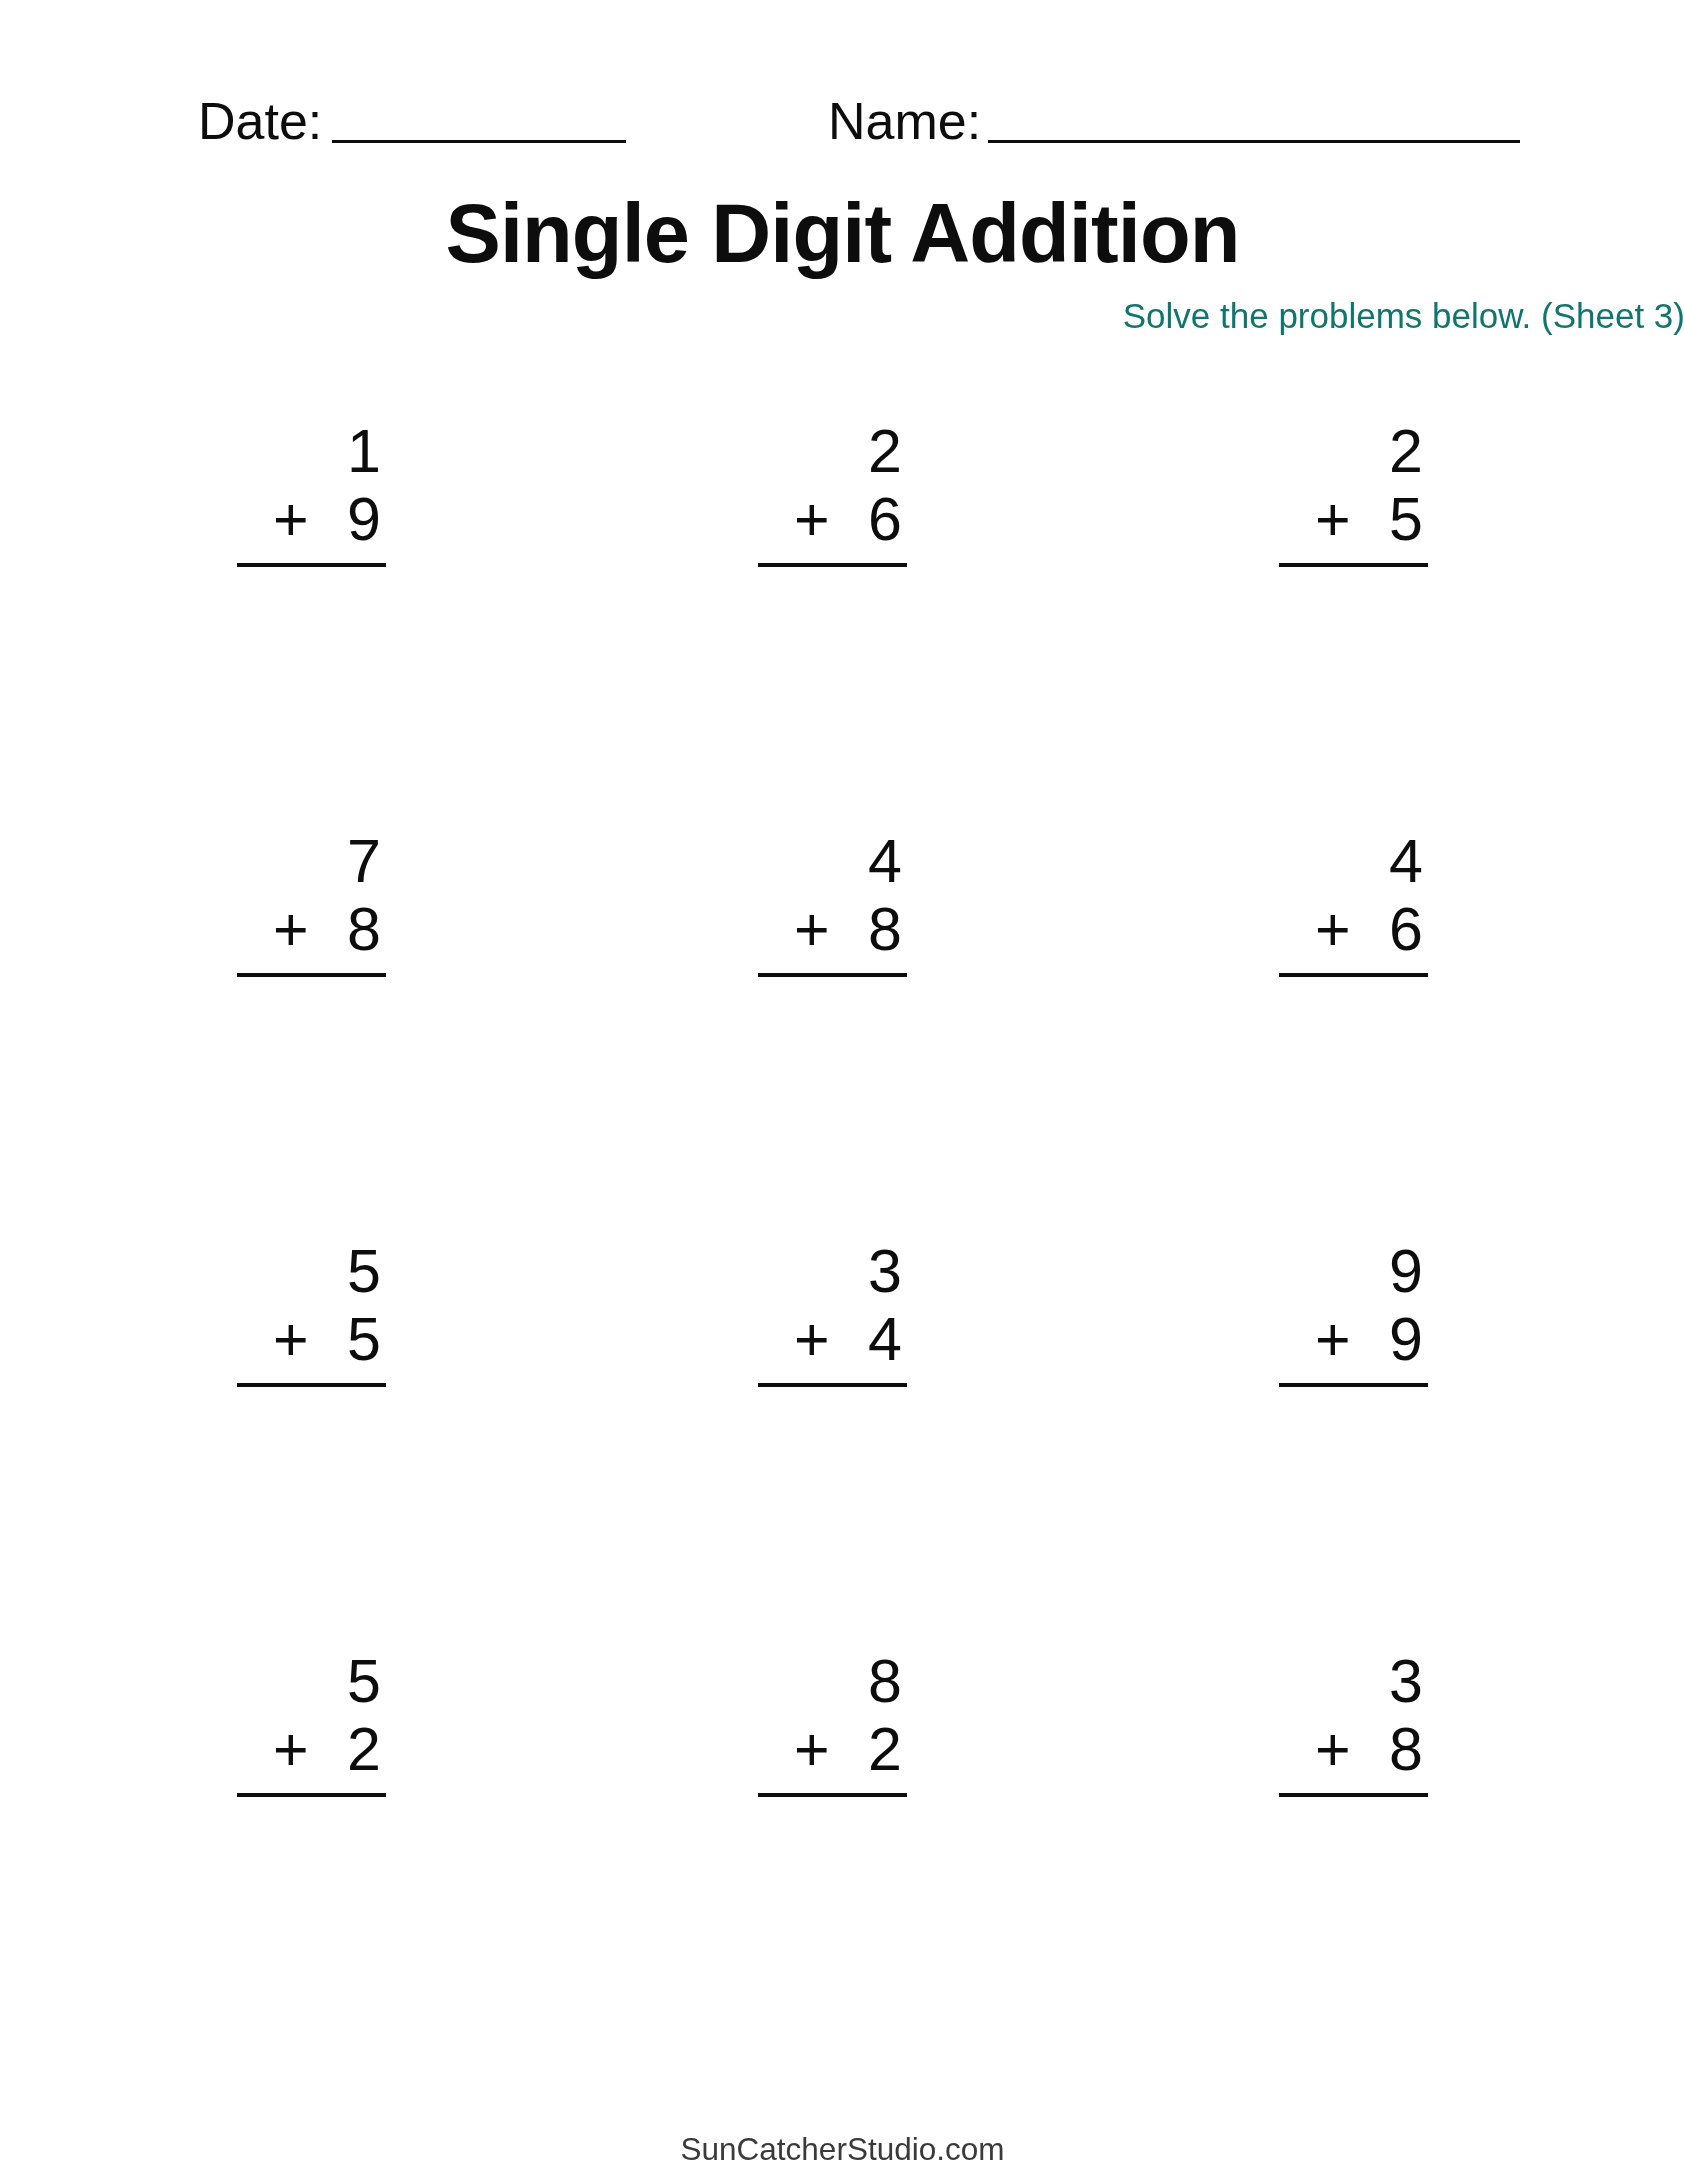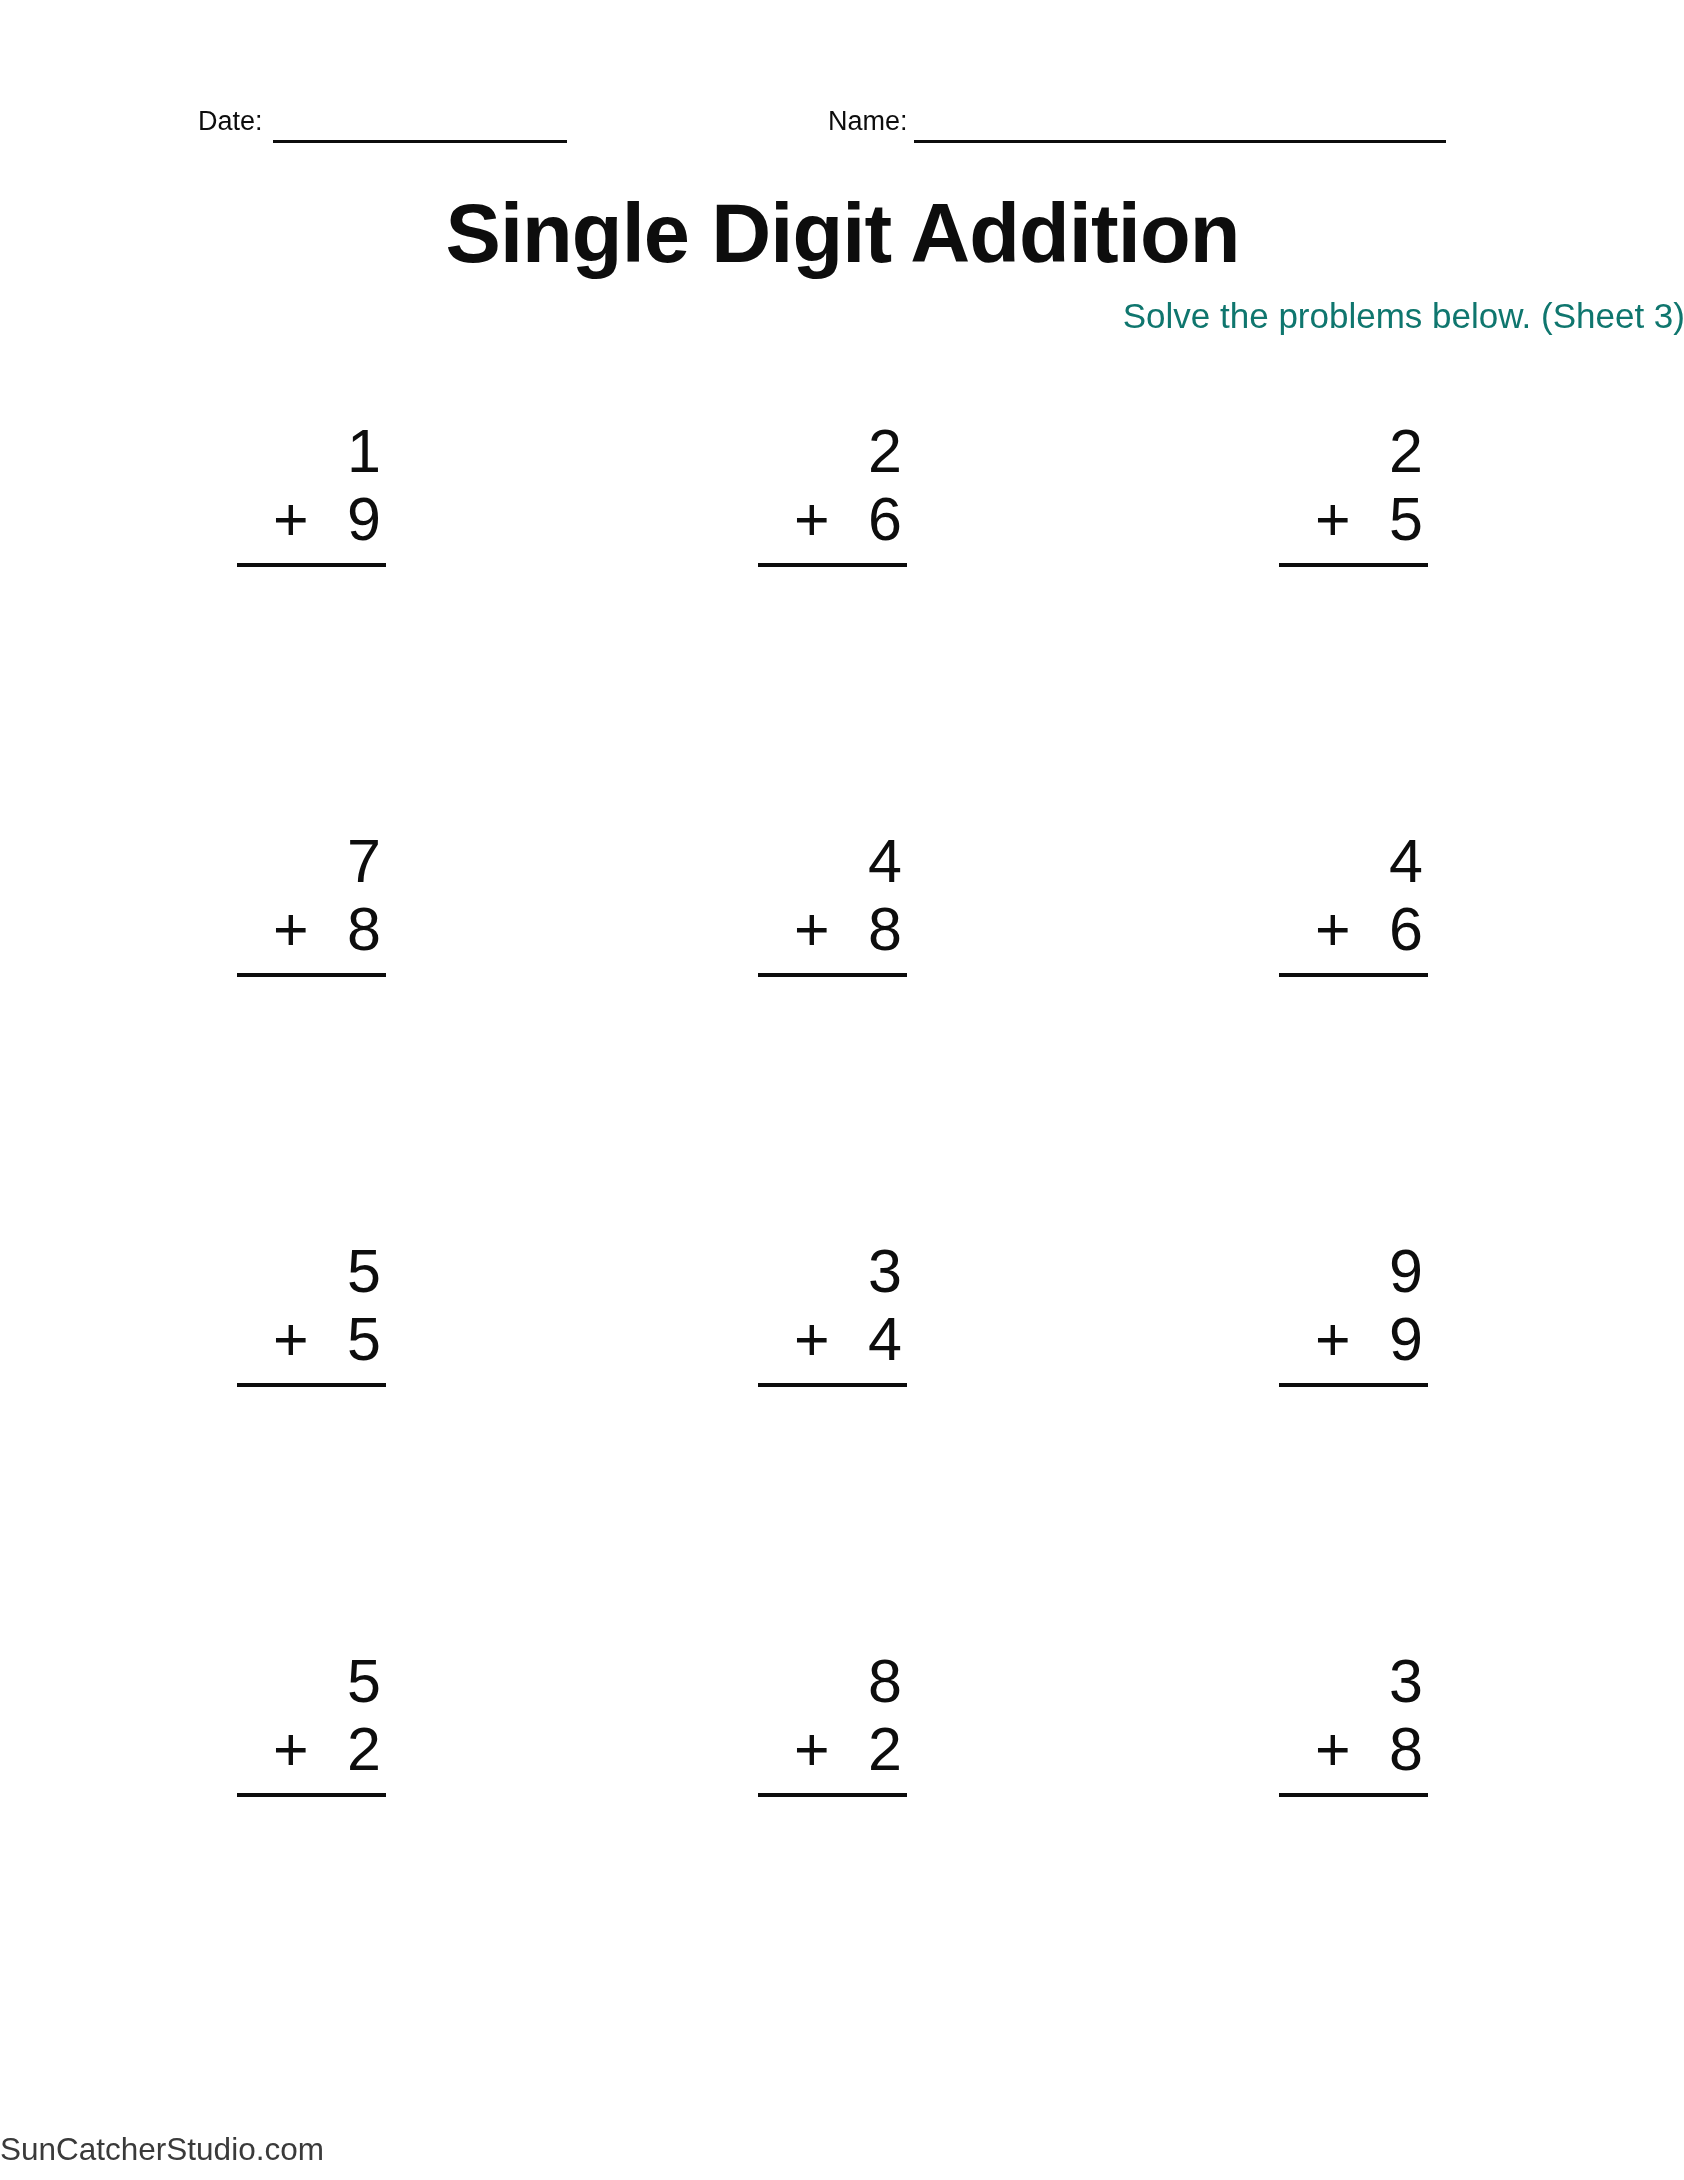--- a/index.html
+++ b/index.html
@@ -11,21 +11,21 @@
     background: #ffffff;
     font-family: "Liberation Sans", sans-serif;
     color: #0d0d0d;
     overflow: hidden;
   }
 
   
   .field { position: absolute; display: flex; align-items: flex-end; }
   .field-date { left: 198px; top: 99px; }
   .field-name { left: 828px; top: 99px; }
-  .field-label { font-size: 27px; line-height: 44px; color: #0d0d0d; }
+  .field-label { font-size: 52px; line-height: 44px; color: #0d0d0d; }
   .write-line { display: inline-block; border-bottom: 3.4px solid #0d0d0d; height: 41px; }
   .field-date .write-line { width: 294px; margin-left: 10.2px; }
   .field-name .write-line { width: 532px; margin-left: 6.8px; }
 
   
   .title {
     position: absolute; top: 175px; left: 0; width: 100%;
     text-align: center; font-size: 83px; font-weight: bold;
     letter-spacing: -0.9px; color: #0d0d0d; margin-top: 11px;
   }
@@ -47,21 +47,21 @@
   .operand-top { text-align: right; padding-right: 5.1px; }
   .operand-row {
     display: flex; justify-content: space-between; align-items: baseline;
     padding-left: 36px; padding-right: 5.1px;
   }
   .answer-line { margin-top: 10.2px; border-bottom: 4.3px solid #0d0d0d; width: 149px; height: 0; }
 
   
   .footer {
     position: absolute; top: 2131px; left: 0; width: 100%;
-    text-align: left; font-size: 31.5px; color: #3a3a3a;
+    text-align: center; font-size: 31.5px; color: #3a3a3a;
   }
 </style>
 </head>
 <body>
 
 <div class="page">
 
   <div class="field field-date">
     <span class="field-label">Date:</span>
     <span class="write-line"></span>

